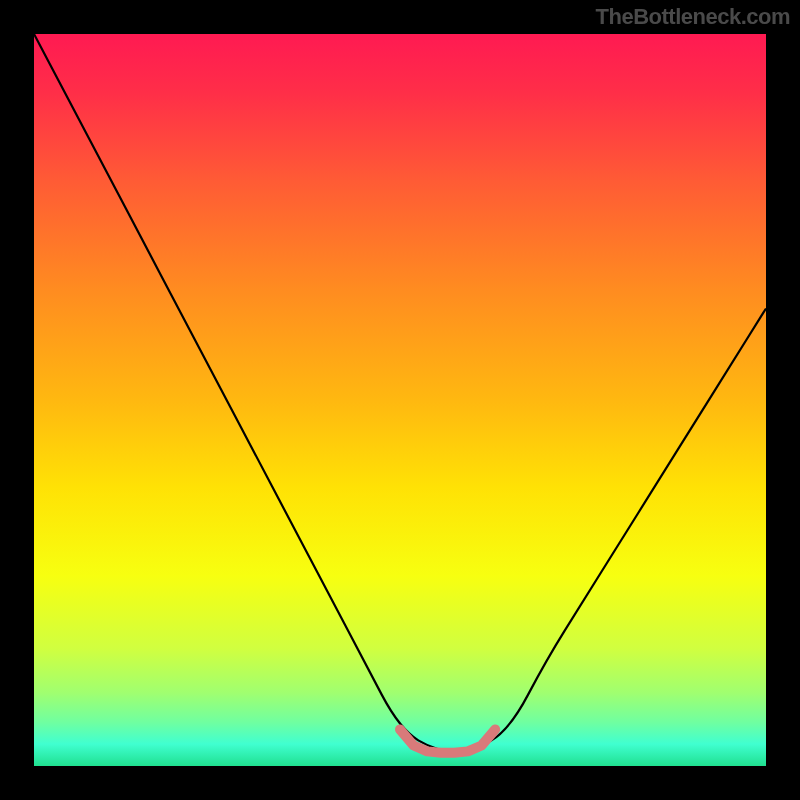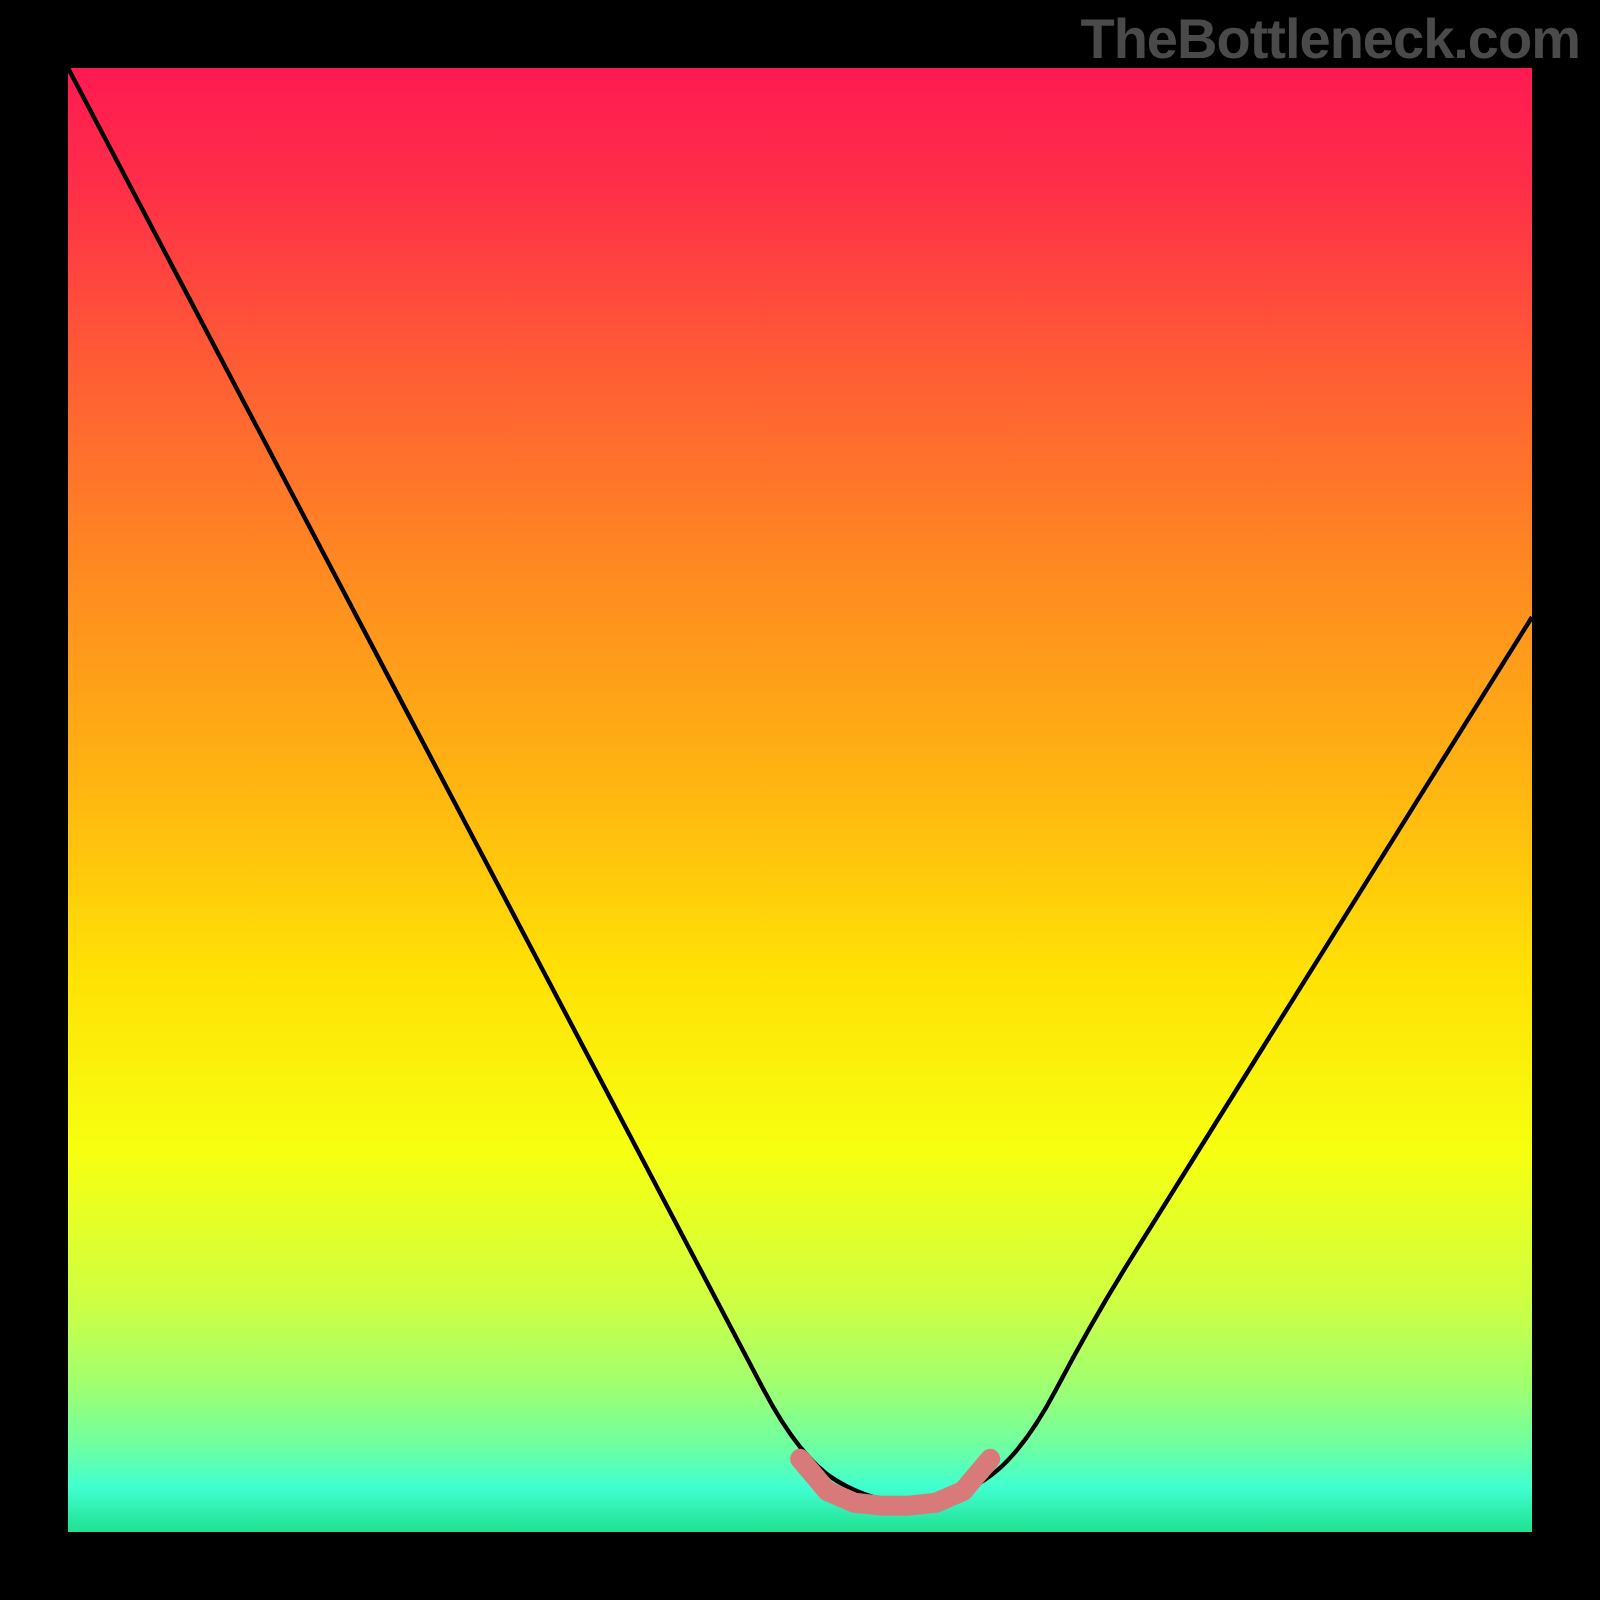--- a/index.html
+++ b/index.html
@@ -15,21 +15,21 @@
     position: relative;
     width: 800px;
     height: 800px;
     background: #000;
   }
   .watermark {
     position: absolute;
     top: 4px;
     right: 10px;
     color: #4a4a4a;
-    font-size: 28px;
+    font-size: 22px;
     font-weight: bold;
     letter-spacing: -0.5px;
     z-index: 10;
   }
   .plot {
     position: absolute;
     left: 34px;
     top: 34px;
     width: 732px;
     height: 732px;

